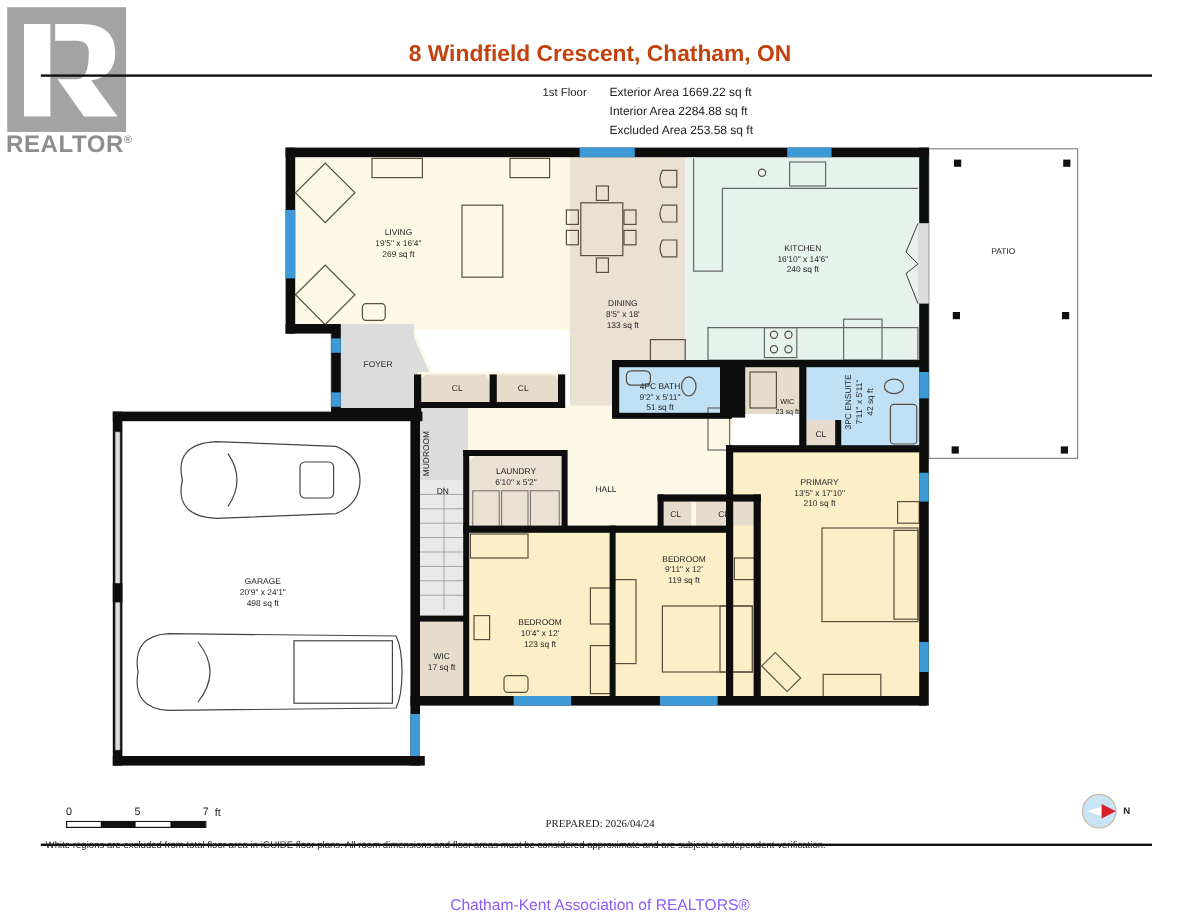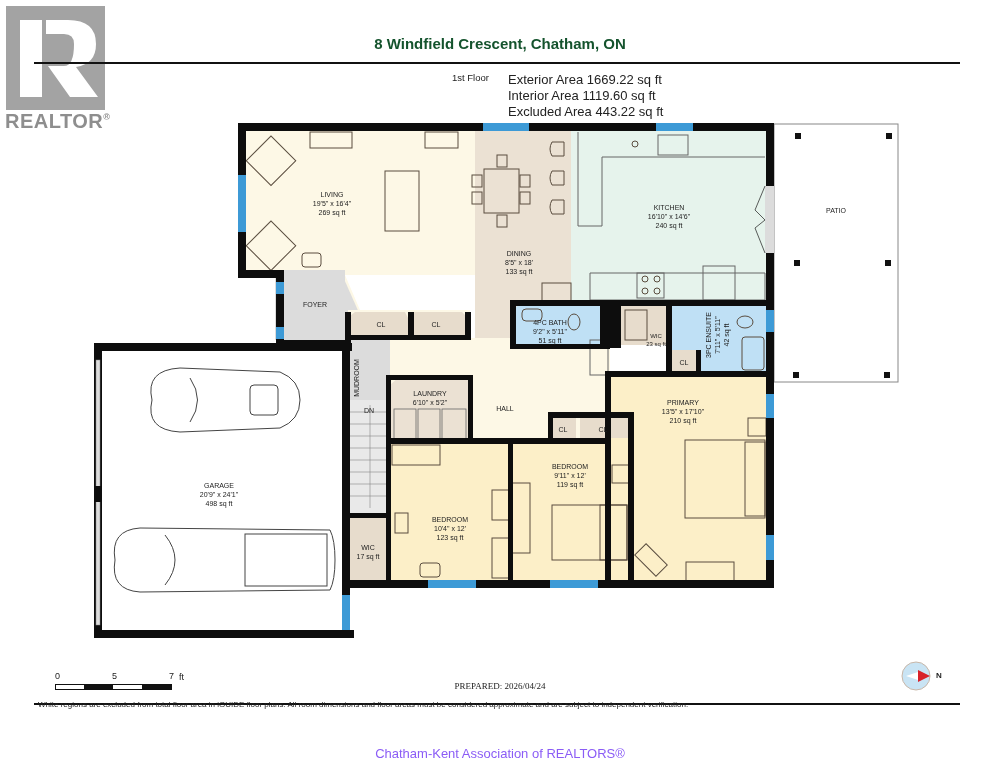--- a/index.html
+++ b/index.html
@@ -1,23 +1,23 @@
 <!DOCTYPE html>
 <html><head>
 <meta charset="utf-8">
 <style>
   html,body{margin:0;padding:0;background:#ffffff;}
   body{width:994px;height:768px;position:relative;overflow:hidden;font-family:"Liberation Sans",sans-serif;color:#222;}
   .abs{position:absolute;}
   .logo-box{left:6px;top:6px;width:99px;height:104px;background:#a3a3a3;}
   .logo-word{left:5px;top:110px;font-size:20px;color:#8e8e8e;letter-spacing:0.5px;font-weight:bold;}
-  .title{left:240px;top:35px;width:520px;text-align:center;font-size:15px;font-weight:bold;color:#14532d;}
+  .title{left:240px;top:35px;width:520px;text-align:center;font-size:19px;font-weight:bold;color:#c2410c;}
   .title-rule{left:34px;top:62px;width:926px;height:2px;background:#111;}
   .floor-label{left:452px;top:72px;font-size:9.5px;font-weight:normal;}
-  .area-line{left:508px;font-size:13px;}
+  .area-line{left:508px;font-size:10px;}
   .plan{left:0;top:0;width:994px;height:768px;}
   .rlabel{position:absolute;text-align:center;font-size:7px;line-height:9px;color:#222;transform:translate(-50%,0);white-space:nowrap;}
   .scale-num{position:absolute;font-size:9px;}
   .prepared{left:380px;top:681px;width:240px;text-align:center;font-size:9px;font-family:Liberation Serif, serif;}
   .foot-rule{left:34px;top:703px;width:926px;height:2px;background:#111;}
   .disclaimer{left:38px;top:700px;font-size:8px;color:#222;}
   .assoc{left:350px;top:746px;width:300px;text-align:center;font-size:13px;color:#8b5cf6;}
 </style>
 </head>
 <body>
@@ -27,22 +27,22 @@
     <rect x="14" y="14" width="22" height="77" fill="#fff"></rect>
     <path d="M40 14 H62 Q90 14 90 38 Q90 58 70 61 L92 91 H64 L42 60 H58 Q68 60 68 38 Q68 28 58 28 H40 Z" fill="#fff"></path>
   </svg>
 </div>
 <div class="abs logo-word"><span>REALTOR</span><sup style="font-size:9px">®</sup></div>
 
 <div class="abs title">8 Windfield Crescent, Chatham, ON</div>
 <div class="abs title-rule"></div>
 <div class="abs floor-label">1st Floor</div>
 <div class="abs area-line" style="top:72px">Exterior Area 1669.22 sq ft</div>
-<div class="abs area-line" style="top:88px">Interior Area 1119.60 sq ft</div>
-<div class="abs area-line" style="top:104px">Excluded Area 443.22 sq ft</div>
+<div class="abs area-line" style="top:88px">Interior Area 2284.88 sq ft</div>
+<div class="abs area-line" style="top:104px">Excluded Area 253.58 sq ft</div>
 
 <svg class="abs plan" width="994" height="768" viewBox="0 0 994 768">
 
   <rect x="774" y="124" width="124" height="258" fill="#fff" stroke="#888" stroke-width="1"></rect>
   <g fill="#111">
     <rect x="795" y="133" width="6" height="6"></rect>
       <rect x="886" y="133" width="6" height="6"></rect>
     <rect x="794" y="260" width="6" height="6"></rect>
       <rect x="885" y="260" width="6" height="6"></rect>
     <rect x="793" y="372" width="6" height="6"></rect>

